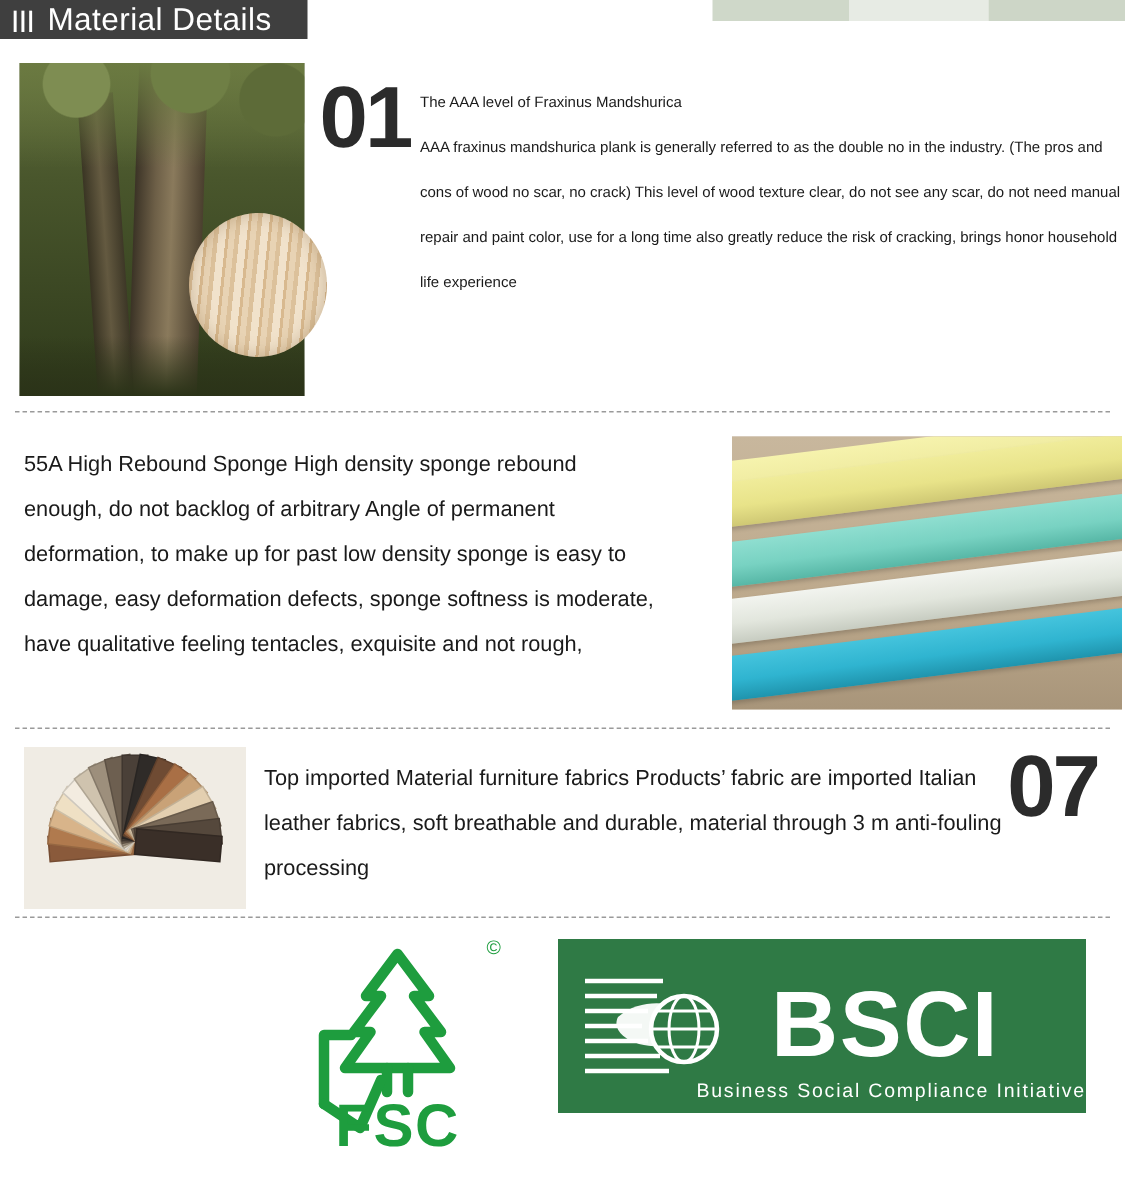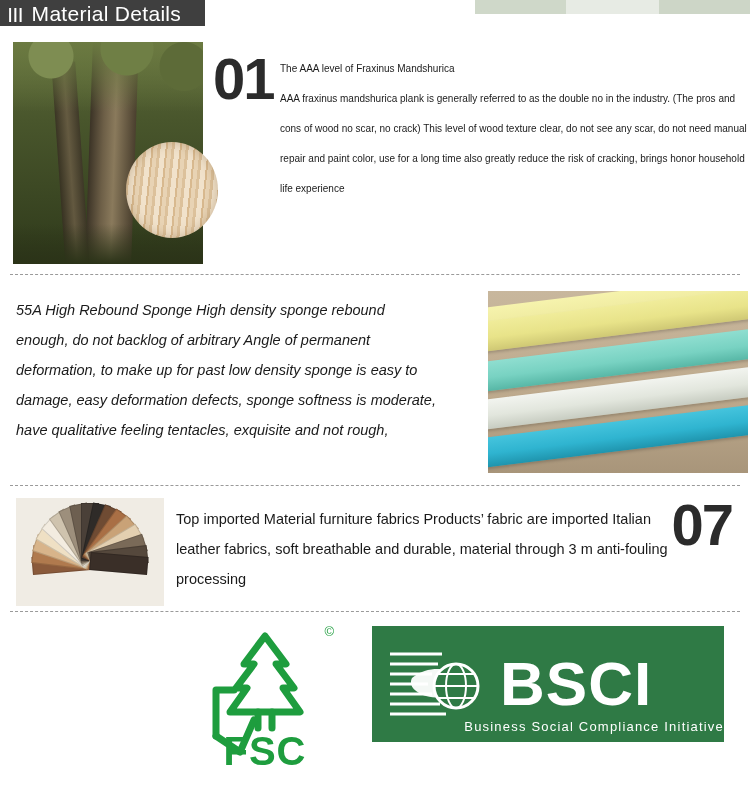--- a/index.html
+++ b/index.html
@@ -163,21 +163,20 @@
     font-size: 10px;
     line-height: 30px;
     color: #1a1a1a;
   }
   .sec1-text .lead { display: block; }
 
   
   .sec2 {
     height: 210px;
     padding: 6px 8px 0 8px;
-    font-style: italic;
   }
   .sec2-inner { position: relative; height: 100%; }
   .sec2-text {
     position: absolute;
     left: 8px;
     top: 14px;
     width: 420px;
     font-size: 14.5px;
     line-height: 30px;
     color: #1a1a1a;
@@ -322,21 +321,21 @@
     height: 92px;
     position: relative;
     flex: none;
   }
   .bsci-word {
     color: #ffffff;
     font-size: 62px;
     font-weight: bold;
     letter-spacing: 1px;
     line-height: 1;
-    margin-left: 6px;
+    margin-left: 20px;
   }
   .bsci-sub {
     position: absolute;
     left: 0;
     bottom: 8px;
     width: 100%;
     text-align: right;
     color: #ffffff;
     font-size: 13px;
     letter-spacing: 1.2px;

